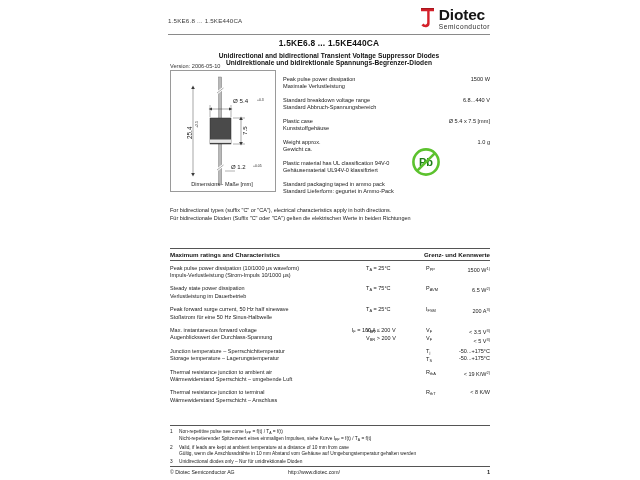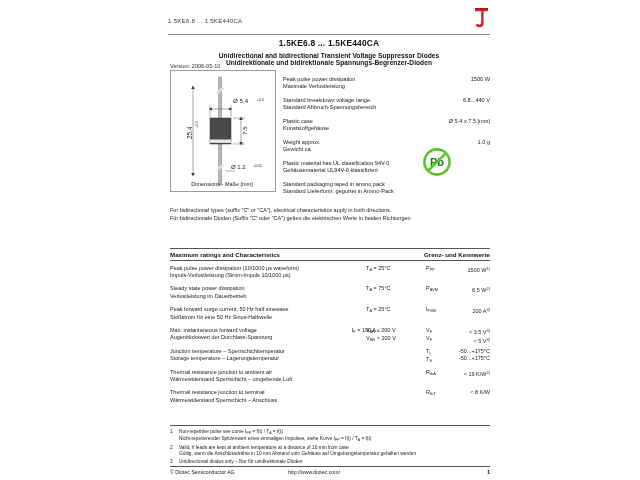--- a/index.html
+++ b/index.html
@@ -95,21 +95,21 @@
   .spec-de {
     font-size: 5.6px; color: #1b1b1b; line-height: 7.2px;
     width: 150px;
   }
   .spec-val {
     position: absolute; right: 0; top: 0;
     font-size: 5.6px; color: #1b1b1b; text-align: right;
     white-space: nowrap;
   }
   .pb-badge {
-    position: absolute; left: 423px; top: 148px;
+    position: absolute; left: 412px; top: 148px;
     width: 28px; height: 28px;
   }
   
   .binote {
     position: absolute; left: 170px; top: 207px; width: 320px;
   }
   .binote div {
     font-size: 5.5px; color: #1b1b1b; line-height: 7.6px;
   }
   
@@ -204,20 +204,24 @@
 
   <div class="hdr">
     <div class="hdr-part">1.5KE6.8 ... 1.5KE440CA</div>
     <div class="logo">
       <div class="logo-mark">
         <svg width="17" height="23" viewBox="0 0 17 23">
           <path d="M2 2 H15 V5.2 H10.6 V17.4 Q10.6 20.6 7.4 21.2 Q4 21.6 2.4 19.2 L4.6 17.4 Q5.6 19 7 18.6 Q8.2 18.2 8.2 16.6 V5.2 H2 Z" fill="#d4202a"></path>
           <path d="M2 2 H15 V3.2 H2 Z" fill="#a8151d"></path>
         </svg>
       </div>
+      <div class="logo-txt">
+        <div class="logo-name">Diotec</div>
+        <div class="logo-sub">Semiconductor</div>
+      </div>
     </div>
   </div>
   <div class="hdr-rule"></div>
 
   <div class="title-block">
     <div class="title-main">1.5KE6.8 ... 1.5KE440CA</div>
     <div class="title-sub1">Unidirectional and bidirectional Transient Voltage Suppressor Diodes</div>
     <div class="title-sub2">Unidirektionale und bidirektionale Spannungs-Begrenzer-Dioden</div>
   </div>
   <div class="version">Version: 2006-05-10</div>

